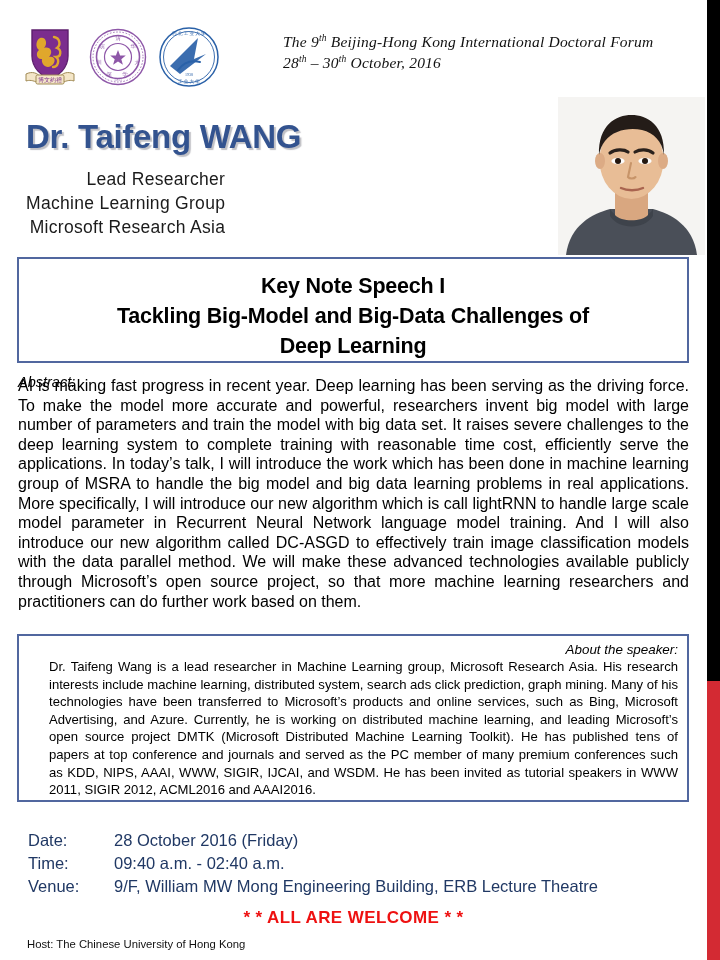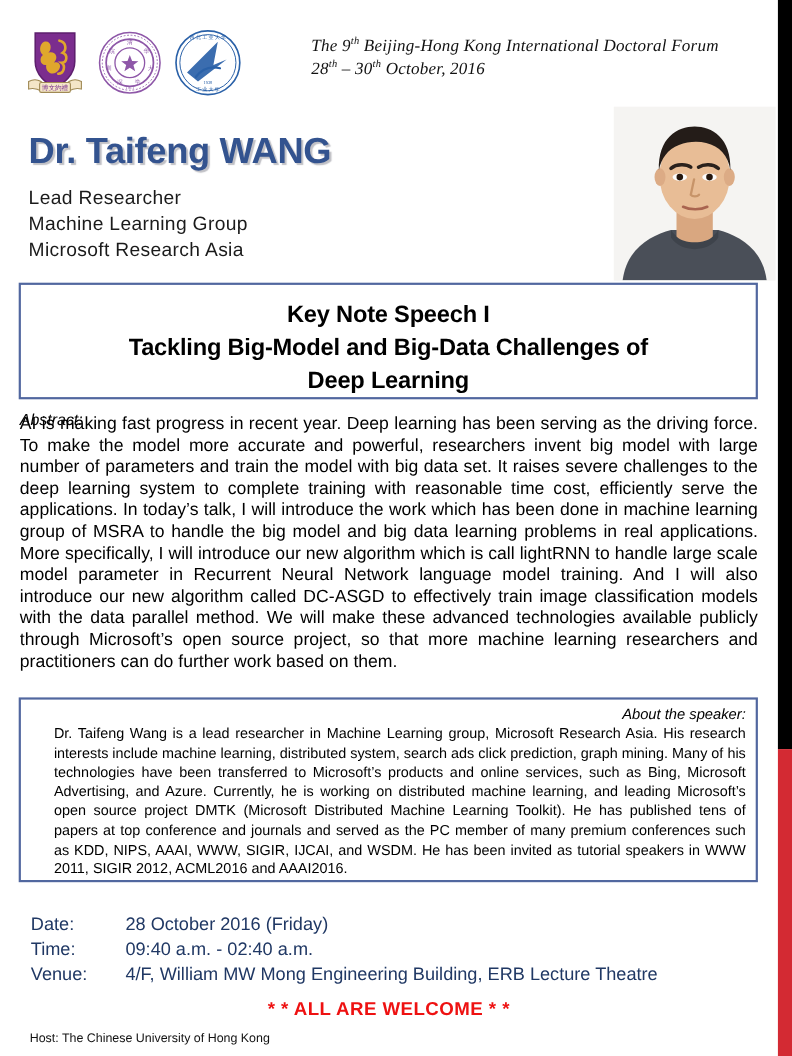--- a/index.html
+++ b/index.html
@@ -96,21 +96,21 @@
   }
   #speaker-affiliation {
     position: absolute;
     left: 26px;
     top: 167px;
     font-size: 17.5px;
     line-height: 24px;
     color: #1b1b1b;
     white-space: nowrap;
   }
-  #speaker-affiliation div { letter-spacing: 0.3px; }
+  #speaker-affiliation div { letter-spacing: 0.3px; text-align: right; }
 
   
   #speaker-photo {
     position: absolute;
     left: 558px;
     top: 97px;
     width: 147px;
     height: 158px;
     overflow: hidden;
     background: #f3f2f0;
@@ -356,21 +356,21 @@
     <div class="row">
       <span class="lbl">Date:</span>
       <span class="val">28 October 2016 (Friday)</span>
     </div>
     <div class="row">
       <span class="lbl">Time:</span>
       <span class="val">09:40 a.m. - 02:40 a.m.</span>
     </div>
     <div class="row">
       <span class="lbl">Venue:</span>
-      <span class="val">4/F, William MW Mong Engineering Building, ERB Lecture Theatre</span>
+      <span class="val">9/F, William MW Mong Engineering Building, ERB Lecture Theatre</span>
     </div>
   </div>
 
   <div id="welcome">* * ALL ARE WELCOME * *</div>
 
   <div id="host-line">Host: The Chinese University of Hong Kong</div>
 
 </div>
 
 </body></html>

